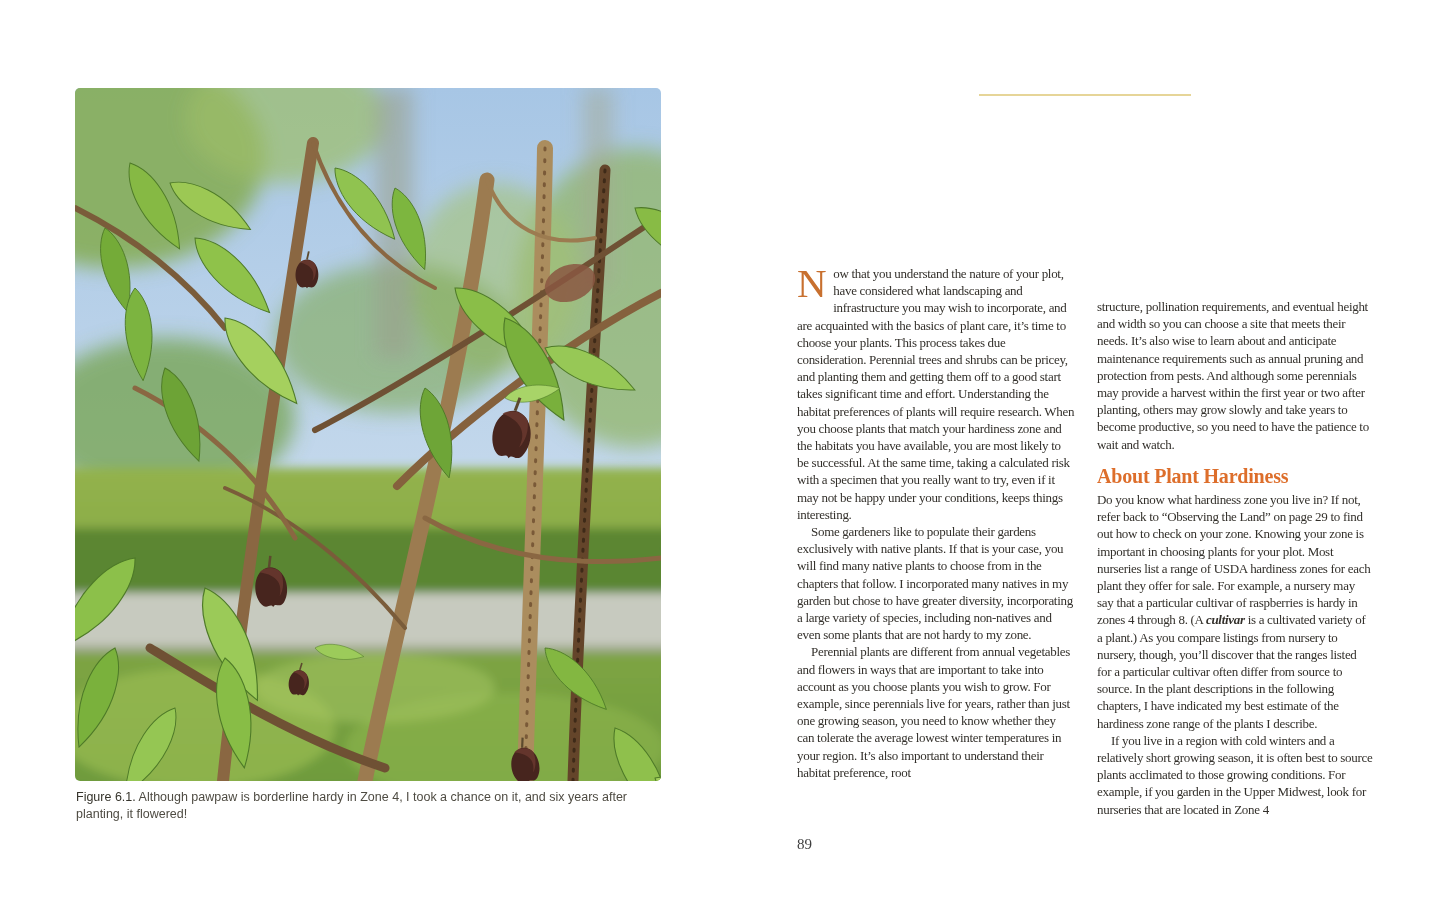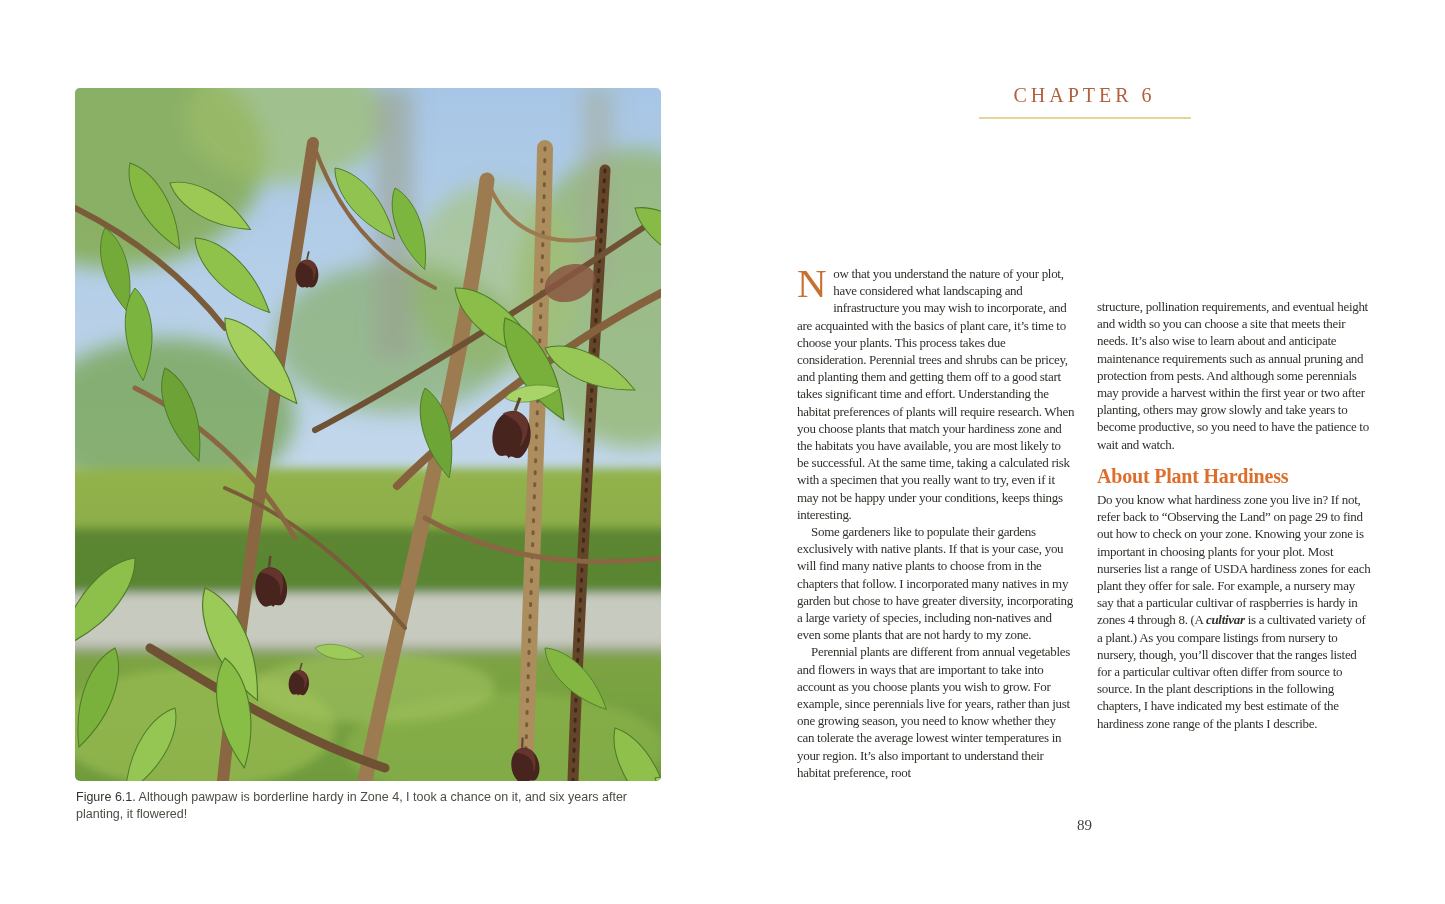--- a/index.html
+++ b/index.html
@@ -22,21 +22,21 @@
   
   .col{position:absolute;top:265px;width:278px;font-size:13px;line-height:17.2px;letter-spacing:-0.3px;
        text-align:left;color:#33302b;}
   .col-left{left:797px;}
   .col-right{left:1097px;width:276px;margin-top:33px;}
   .para{margin:0;}
   .para.indent{text-indent:14px;}
   .dropcap{float:left;font-size:41px;line-height:33px;padding:2px 7px 0 0;color:#c8702f;}
   .section-heading{margin:15px 0 6px 0;font-family:Liberation Serif, serif;
                    font-size:20px;font-weight:bold;letter-spacing:-0.2px;color:#dd6e2b;}
-  .page-number{position:absolute;left:797px;top:817px;width:575px;text-align:center;
+  .page-number{position:absolute;left:797px;top:836px;width:575px;
                font-size:15px;color:#3f3f3f;}
   em{font-style:italic;font-weight:bold;}
 </style>
 </head>
 <body>
 
 <div class="spread">
 
   <div>
     <div class="photo">
@@ -143,32 +143,32 @@
     </div>
 
     <div class="caption">
       <span class="caption-label">Figure 6.1.</span><span class="caption-text"> Although pawpaw is borderline hardy in Zone 4, I took a chance on it, and six years after planting, it flowered!</span>
     </div>
   </div>
 
   <div>
 
     <div class="chapter-head">
-      <div class="chapter-label">CHAPTER 6</div>
       <div class="chapter-rule"></div>
     </div>
 
     <div class="col col-left">
       <p class="para"><span class="dropcap">N</span><span>ow that you understand the nature of your plot, have considered what landscaping and infrastructure you may wish to incorporate, and are acquainted with the basics of plant care, it’s time to choose your plants. This process takes due consideration. Perennial trees and shrubs can be pricey, and planting them and getting them off to a good start takes significant time and effort. Understanding the habitat preferences of plants will require research. When you choose plants that match your hardiness zone and the habitats you have available, you are most likely to be successful. At the same time, taking a calculated risk with a specimen that you really want to try, even if it may not be happy under your conditions, keeps things interesting.</span></p>
       <p class="para indent">Some gardeners like to populate their gardens exclusively with native plants. If that is your case, you will find many native plants to choose from in the chapters that follow. I incorporated many natives in my garden but chose to have greater diversity, incorporating a large variety of species, including non-natives and even some plants that are not hardy to my zone.</p>
       <p class="para indent">Perennial plants are different from annual vegetables and flowers in ways that are important to take into account as you choose plants you wish to grow. For example, since perennials live for years, rather than just one growing season, you need to know whether they can tolerate the average lowest winter temperatures in your region. It’s also important to understand their habitat preference, root</p>
     </div>
 
     <div class="col col-right">
       <p class="para">structure, pollination requirements, and eventual height and width so you can choose a site that meets their needs. It’s also wise to learn about and anticipate maintenance requirements such as annual pruning and protection from pests. And although some perennials may provide a harvest within the first year or two after planting, others may grow slowly and take years to become productive, so you need to have the patience to wait and watch.</p>
       <h2 class="section-heading">About Plant Hardiness</h2>
       <p class="para"><span>Do you know what hardiness zone you live in? If not, refer back to “Observing the Land” on page 29 to find out how to check on your zone. Knowing your zone is important in choosing plants for your plot. Most nurseries list a range of USDA hardiness zones for each plant they offer for sale. For example, a nursery may say that a particular cultivar of raspberries is hardy in zones 4 through 8. (A </span><em>cultivar</em><span> is a cultivated variety of a plant.) As you compare listings from nursery to nursery, though, you’ll discover that the ranges listed for a particular cultivar often differ from source to source. In the plant descriptions in the following chapters, I have indicated my best estimate of the hardiness zone range of the plants I describe.</span></p>
+      <p class="para indent">If you live in a region with cold winters and a relatively short growing season, it is often best to source plants acclimated to those growing conditions. For example, if you garden in the Upper Midwest, look for nurseries that are located in Zone 4</p>
     </div>
 
     <div class="page-number">89</div>
   </div>
 
 </div>
 
 </body></html>

